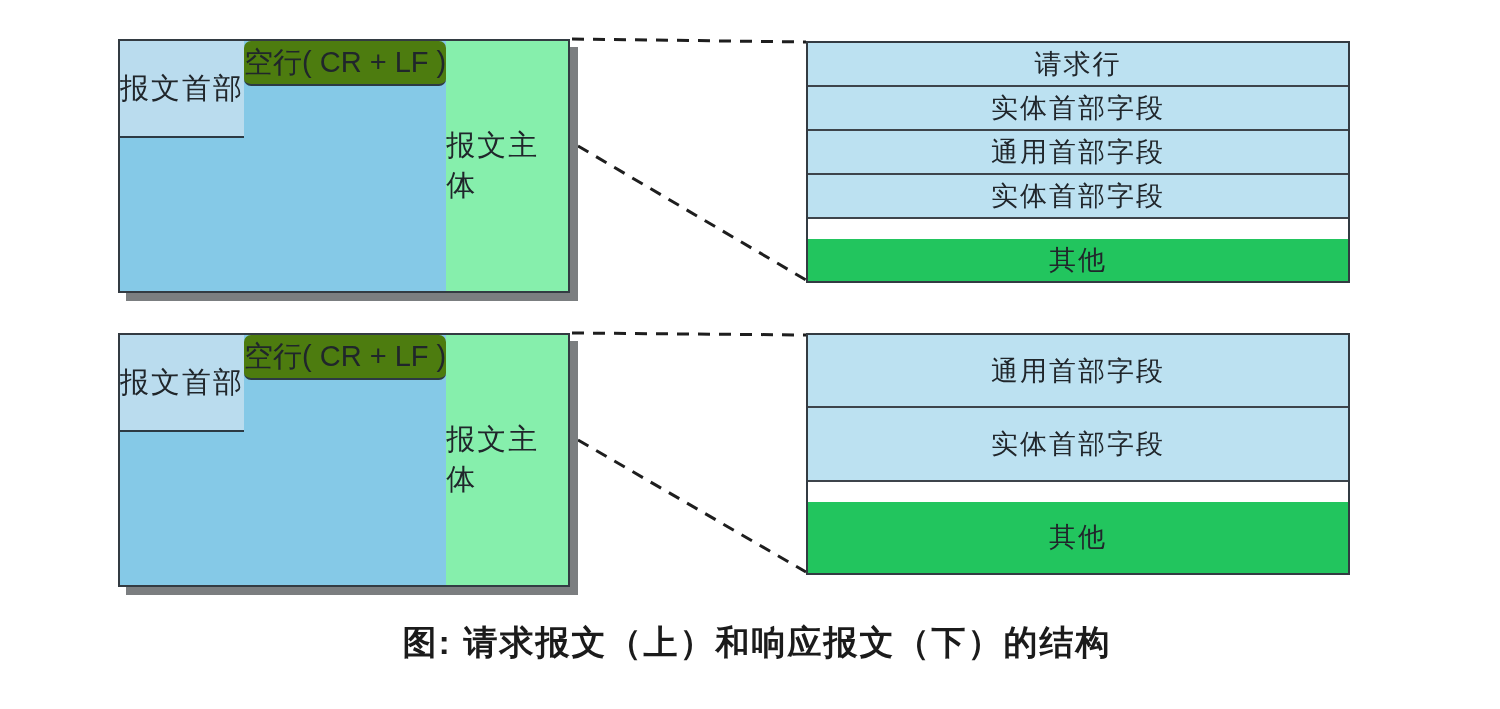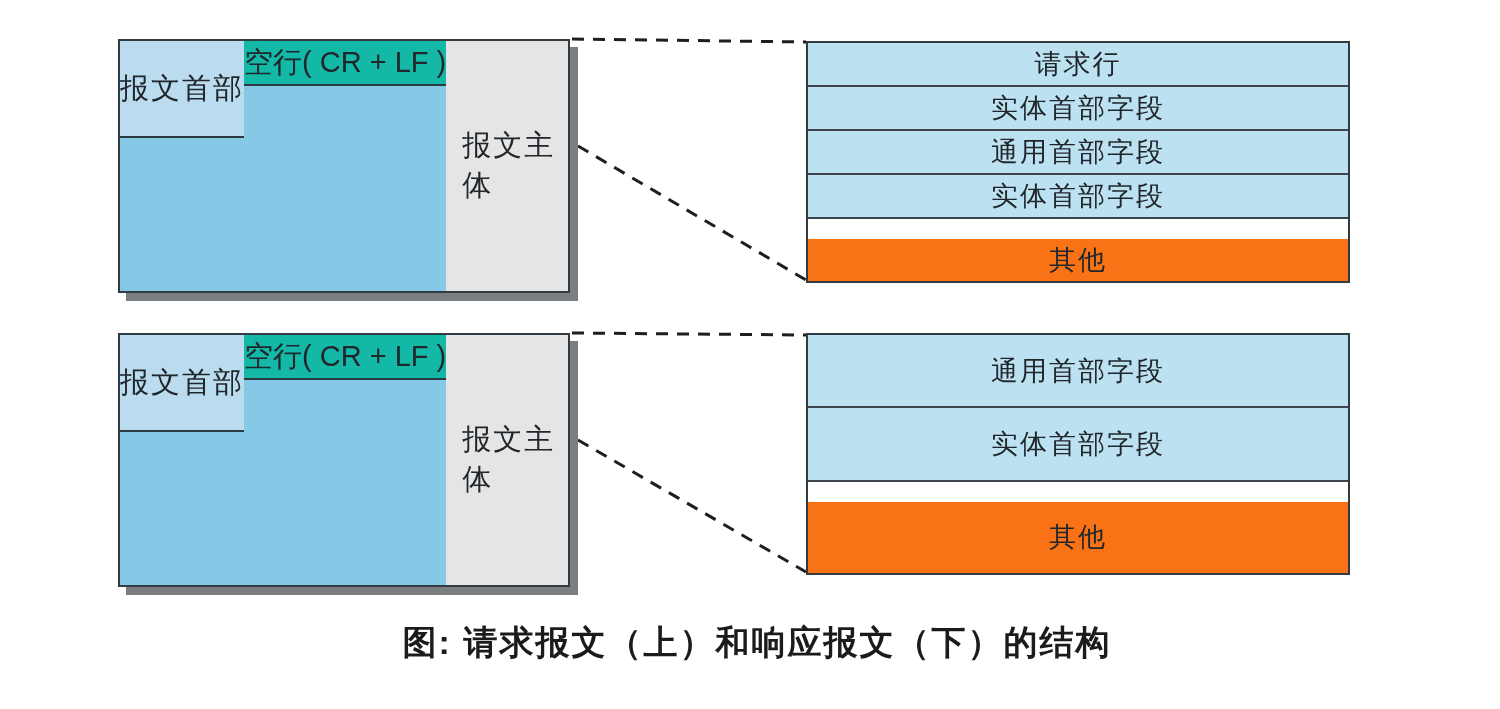--- a/index.html
+++ b/index.html
@@ -37,25 +37,26 @@
     color: #20262b;
     letter-spacing: 2px;
   }
   .sec-header {
     height: 97px;
     background: #badcee;
     border-bottom: 2px solid #2c3a44;
   }
   .sec-blank {
     height: 45px;
-    background: #14b8a6;
+    background: #4d7c0f;
     border-bottom: 2px solid #2c3a44;
     letter-spacing: 0;
+    border-radius: 7px;
   }
-  .sec-body { flex: 1; background: #e5e5e5; padding-left: 16px; }
+  .sec-body { flex: 1; background: #86efac; }
 
   
   .fields-table {
     position: absolute;
     left: 806px;
     width: 544px;
     height: 242px;
     border: 2px solid #333b42;
     display: flex;
     flex-direction: column;
@@ -68,21 +69,21 @@
     flex: 1;
     display: flex;
     align-items: center;
     justify-content: center;
     font-size: 27px;
     color: #20262b;
     letter-spacing: 2px;
     background: #bce1f1;
     border-bottom: 2px solid #3d444b;
   }
-  .frow:last-child { border-bottom: none; background: #f97316; margin-top: 20px; }
+  .frow:last-child { border-bottom: none; background: #22c55e; margin-top: 20px; }
 
   
   svg.connectors {
     position: absolute;
     left: 0; top: 0;
     width: 1500px;
     height: 709px;
     pointer-events: none;
   }
   svg.connectors line {

